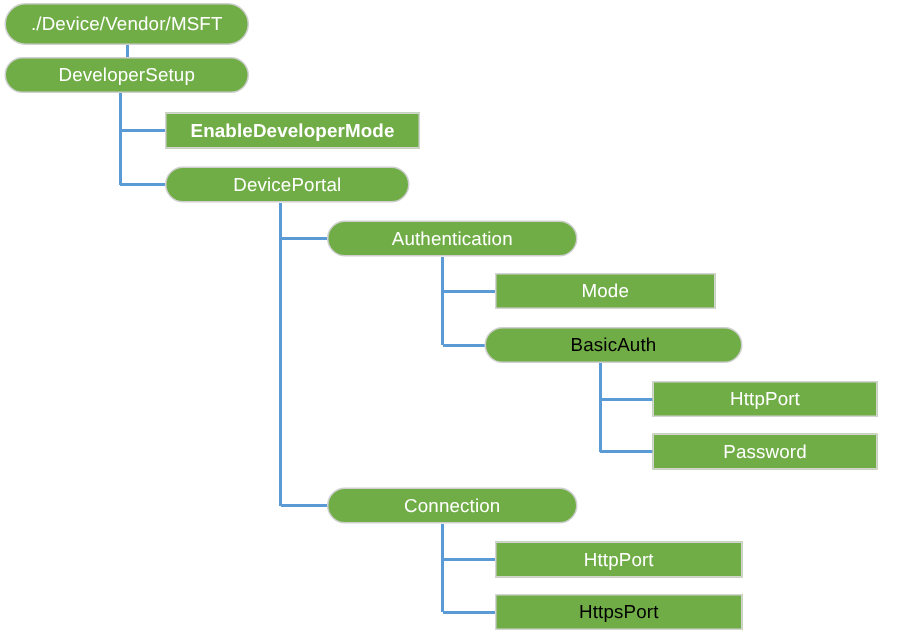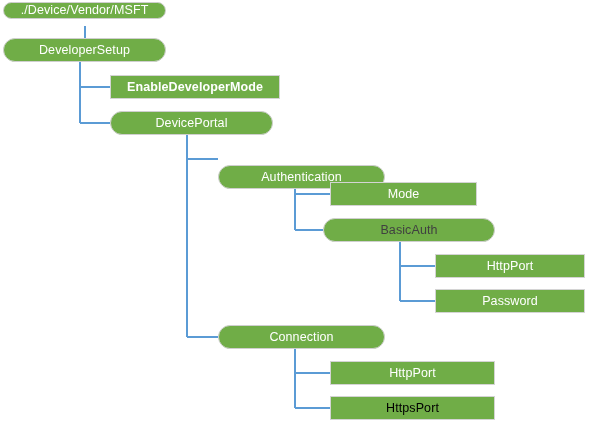--- a/index.html
+++ b/index.html
@@ -72,39 +72,39 @@
         <line x1="400" y1="242" x2="400" y2="301"></line>
         <line x1="400" y1="266" x2="435" y2="266"></line>
         <line x1="400" y1="301" x2="435" y2="301"></line>
         <line x1="295" y1="349" x2="295" y2="408"></line>
         <line x1="295" y1="373" x2="330" y2="373"></line>
         <line x1="295" y1="408" x2="330" y2="408"></line>
       </g>
   </svg>
 
   <div id="node-layer">
-      <div class="node pill" style="left: 3px; top: 2px; width: 163px; height: 17px; background: rgb(112, 173, 71); color: rgb(255, 255, 255);">
+      <div class="node pill" style="left: 3px; top: 2px; width: 163px; height: 28px; background: rgb(112, 173, 71); color: rgb(255, 255, 255);">
         <span class="node-label">./Device/Vendor/MSFT</span>
       </div>
       <div class="node pill" style="left: 3px; top: 38px; width: 163px; height: 24px; background: rgb(112, 173, 71); color: rgb(255, 255, 255);">
         <span class="node-label">DeveloperSetup</span>
       </div>
       <div class="node rect" style="left: 110px; top: 75px; width: 170px; height: 24px; background: rgb(112, 173, 71); color: rgb(255, 255, 255); font-weight: bold;">
         <span class="node-label">EnableDeveloperMode</span>
       </div>
       <div class="node pill" style="left: 110px; top: 111px; width: 163px; height: 24px; background: rgb(112, 173, 71); color: rgb(255, 255, 255);">
         <span class="node-label">DevicePortal</span>
       </div>
-      <div class="node pill" style="left: 218px; top: 147px; width: 167px; height: 24px; background: rgb(112, 173, 71); color: rgb(255, 255, 255); margin-top: 18px;">
+      <div class="node pill" style="left: 218px; top: 147px; width: 167px; height: 24px; background: rgb(112, 173, 71); color: rgb(255, 255, 255);">
         <span class="node-label">Authentication</span>
       </div>
       <div class="node rect" style="left: 330px; top: 182px; width: 147px; height: 24px; background: rgb(112, 173, 71); color: rgb(255, 255, 255);">
         <span class="node-label">Mode</span>
       </div>
-      <div class="node pill" style="left: 323px; top: 218px; width: 172px; height: 24px; background: rgb(112, 173, 71); color: #404040; justify-content: center;">
+      <div class="node pill" style="left: 323px; top: 218px; width: 172px; height: 24px; background: rgb(112, 173, 71); color: #000000; justify-content: center;">
         <span class="node-label">BasicAuth</span>
       </div>
       <div class="node rect" style="left: 435px; top: 254px; width: 150px; height: 24px; background: rgb(112, 173, 71); color: rgb(255, 255, 255);">
         <span class="node-label">HttpPort</span>
       </div>
       <div class="node rect" style="left: 435px; top: 289px; width: 150px; height: 24px; background: rgb(112, 173, 71); color: rgb(255, 255, 255);">
         <span class="node-label">Password</span>
       </div>
       <div class="node pill" style="left: 218px; top: 325px; width: 167px; height: 24px; background: rgb(112, 173, 71); color: rgb(255, 255, 255);">
         <span class="node-label">Connection</span>

